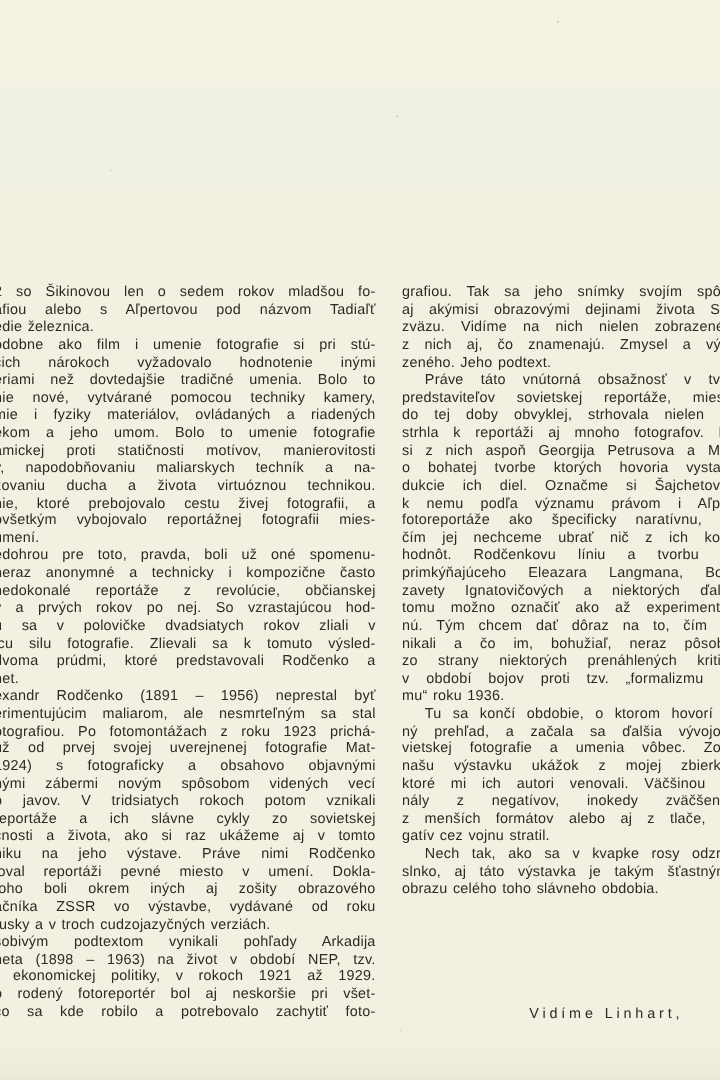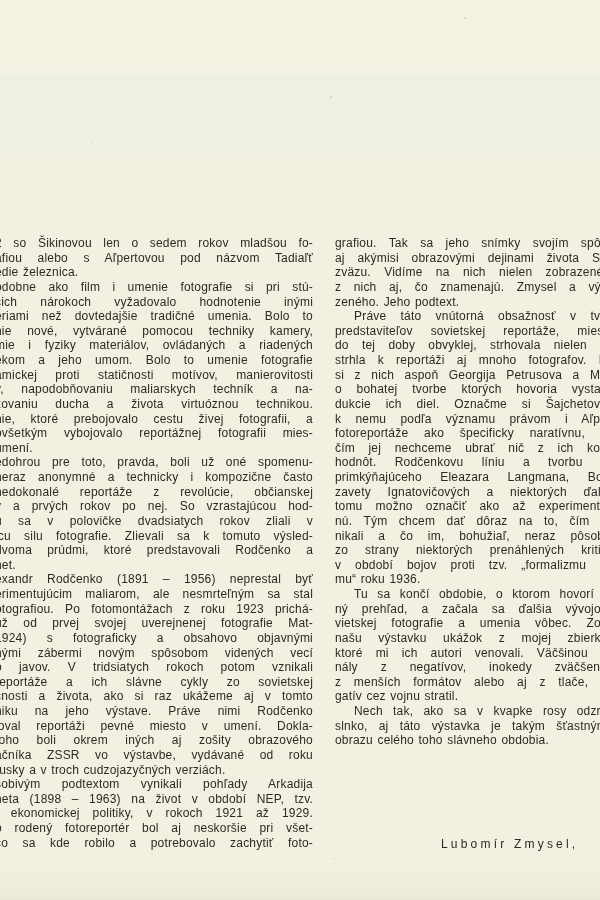--- a/index.html
+++ b/index.html
@@ -118,19 +118,19 @@
       <div class="tl just">vietskej fotografie a umenia vôbec. Zos</div>
       <div class="tl just">našu výstavku ukážok z mojej zbierky</div>
       <div class="tl just">ktoré mi ich autori venovali. Väčšinou s</div>
       <div class="tl just">nály z negatívov, inokedy zväčšené</div>
       <div class="tl just">z menších formátov alebo aj z tlače, k</div>
       <div class="tl">gatív cez vojnu stratil.</div>
       <div class="tl just ind">Nech tak, ako sa v kvapke rosy odzrk</div>
       <div class="tl just">slnko, aj táto výstavka je takým šťastným</div>
       <div class="tl">obrazu celého toho slávneho obdobia.</div>
     </div>
-  <div class="sig">Lubomír Zmysel,</div>
+  <div class="sig">Vidíme Linhart,</div>
   <div class="speck s1"></div>
   <div class="speck s2"></div>
   <div class="speck s3"></div>
   <div class="speck s4"></div>
   <div class="speck s5"></div>
 </div>
 
 </body></html>

